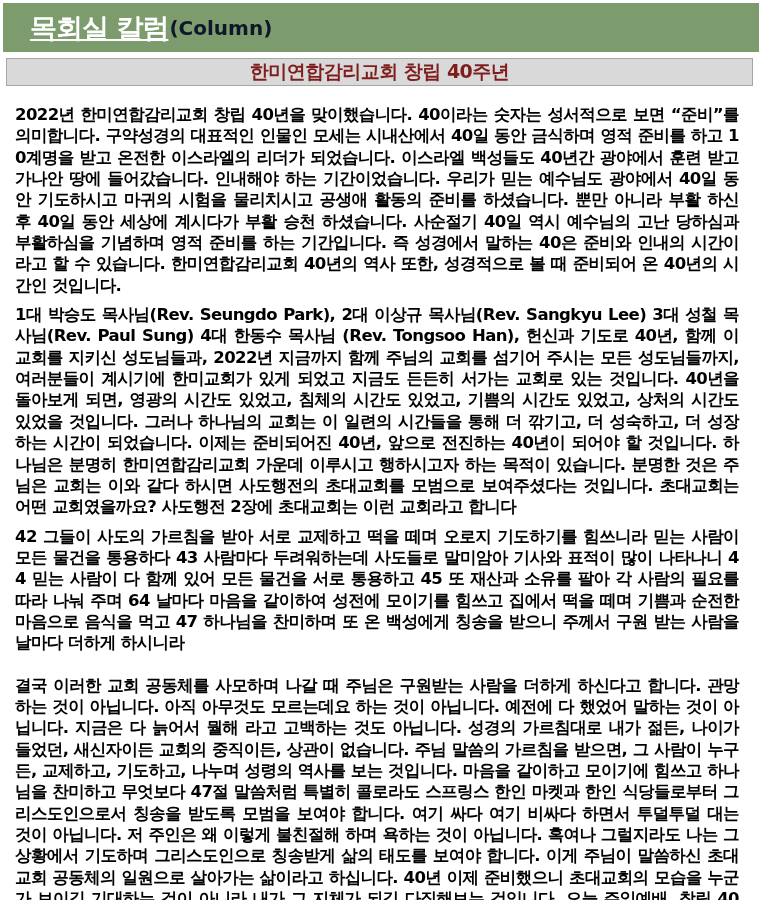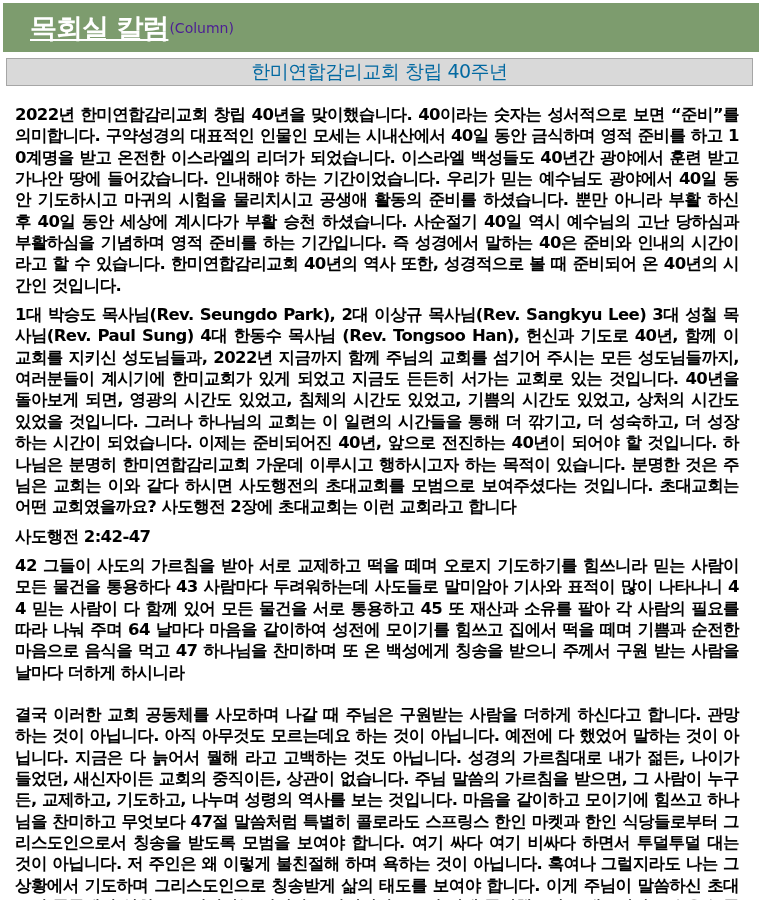--- a/index.html
+++ b/index.html
@@ -25,42 +25,42 @@
   }
   .header-title {
     color: #ffffff;
     font-weight: bold;
     font-size: 27px;
     letter-spacing: -1px;
     line-height: 1;
     text-decoration: underline;
   }
   .header-suffix {
-    color: #4c1d95;
-    font-weight: normal;
-    font-size: 14px;
+    color: #0f172a;
+    font-weight: bold;
+    font-size: 20px;
     line-height: 1;
     margin-left: 1px;
   }
 
   
   .subtitle-bar {
     margin: 6px 6px 0 6px;
     background: #d9d9d9;
     border: 1px solid #a6a6a6;
     height: 26px;
     display: flex;
     align-items: center;
     justify-content: center;
   }
   .subtitle-text {
-    font-weight: normal;
+    font-weight: bold;
     font-size: 19px;
     letter-spacing: -0.5px;
-    color: #0369a1;
+    color: #7f1d1d;
   }
 
   
   .article {
     padding: 10px 12px 0 7px;
     font-size: 16.5px;
     font-weight: bold;
     line-height: 21.35px;
     letter-spacing: -0.6px;
     text-align: justify;
@@ -79,18 +79,17 @@
     <span class="header-suffix">(Column)</span>
   </div>
 
   <div class="subtitle-bar">
     <span class="subtitle-text">한미연합감리교회 창립 40주년</span>
   </div>
 
   <div class="article">
     <p class="para">2022년 한미연합감리교회 창립 40년을 맞이했습니다. 40이라는 숫자는 성서적으로 보면 “준비”를 의미합니다. 구약성경의 대표적인 인물인 모세는 시내산에서 40일 동안 금식하며 영적 준비를 하고 10계명을 받고 온전한 이스라엘의 리더가 되었습니다. 이스라엘 백성들도 40년간 광야에서 훈련 받고 가나안 땅에 들어갔습니다. 인내해야 하는 기간이었습니다. 우리가 믿는 예수님도 광야에서 40일 동안 기도하시고 마귀의 시험을 물리치시고 공생애 활동의 준비를 하셨습니다. 뿐만 아니라 부활 하신 후 40일 동안 세상에 계시다가 부활 승천 하셨습니다. 사순절기 40일 역시 예수님의 고난 당하심과 부활하심을 기념하며 영적 준비를 하는 기간입니다. 즉 성경에서 말하는 40은 준비와 인내의 시간이라고 할 수 있습니다. 한미연합감리교회 40년의 역사 또한, 성경적으로 볼 때 준비되어 온 40년의 시간인 것입니다.</p>
     <p class="para">1대 박승도 목사님(Rev. Seungdo Park), 2대 이상규 목사님(Rev. Sangkyu Lee) 3대 성철 목사님(Rev. Paul Sung) 4대 한동수 목사님 (Rev. Tongsoo Han), 헌신과 기도로 40년, 함께 이 교회를 지키신 성도님들과, 2022년 지금까지 함께 주님의 교회를 섬기어 주시는 모든 성도님들까지, 여러분들이 계시기에 한미교회가 있게 되었고 지금도 든든히 서가는 교회로 있는 것입니다. 40년을 돌아보게 되면, 영광의 시간도 있었고, 침체의 시간도 있었고, 기쁨의 시간도 있었고, 상처의 시간도 있었을 것입니다. 그러나 하나님의 교회는 이 일련의 시간들을 통해 더 깎기고, 더 성숙하고, 더 성장하는 시간이 되었습니다. 이제는 준비되어진 40년, 앞으로 전진하는 40년이 되어야 할 것입니다. 하나님은 분명히 한미연합감리교회 가운데 이루시고 행하시고자 하는 목적이 있습니다. 분명한 것은 주님은 교회는 이와 같다 하시면 사도행전의 초대교회를 모범으로 보여주셨다는 것입니다. 초대교회는 어떤 교회였을까요? 사도행전 2장에 초대교회는 이런 교회라고 합니다</p>
-    <p class="para">사도행전 2:42-47</p>
     <p class="para">42 그들이 사도의 가르침을 받아 서로 교제하고 떡을 떼며 오로지 기도하기를 힘쓰니라 믿는 사람이 모든 물건을 통용하다 43 사람마다 두려워하는데 사도들로 말미암아 기사와 표적이 많이 나타나니 44 믿는 사람이 다 함께 있어 모든 물건을 서로 통용하고 45 또 재산과 소유를 팔아 각 사람의 필요를 따라 나눠 주며 64 날마다 마음을 같이하여 성전에 모이기를 힘쓰고 집에서 떡을 떼며 기쁨과 순전한 마음으로 음식을 먹고 47 하나님을 찬미하며 또 온 백성에게 칭송을 받으니 주께서 구원 받는 사람을 날마다 더하게 하시니라</p>
     <p class="para gap-before">결국 이러한 교회 공동체를 사모하며 나갈 때 주님은 구원받는 사람을 더하게 하신다고 합니다. 관망하는 것이 아닙니다. 아직 아무것도 모르는데요 하는 것이 아닙니다. 예전에 다 했었어 말하는 것이 아닙니다. 지금은 다 늙어서 뭘해 라고 고백하는 것도 아닙니다. 성경의 가르침대로 내가 젊든, 나이가 들었던, 새신자이든 교회의 중직이든, 상관이 없습니다. 주님 말씀의 가르침을 받으면, 그 사람이 누구든, 교제하고, 기도하고, 나누며 성령의 역사를 보는 것입니다. 마음을 같이하고 모이기에 힘쓰고 하나님을 찬미하고 무엇보다 47절 말씀처럼 특별히 콜로라도 스프링스 한인 마켓과 한인 식당들로부터 그리스도인으로서 칭송을 받도록 모범을 보여야 합니다. 여기 싸다 여기 비싸다 하면서 투덜투덜 대는 것이 아닙니다. 저 주인은 왜 이렇게 불친절해 하며 욕하는 것이 아닙니다. 혹여나 그럴지라도 나는 그 상황에서 기도하며 그리스도인으로 칭송받게 삶의 태도를 보여야 합니다. 이게 주님이 말씀하신 초대교회 공동체의 일원으로 살아가는 삶이라고 하십니다. 40년 이제 준비했으니 초대교회의 모습을 누군가 보이길 기대하는 것이 아니라 내가 그 지체가 되길 다짐해보는 것입니다. 오늘 주일예배, 창립 40주년 예배를 통해 그 다짐을 주님 앞에 올려드렸으면 좋겠습니다. 한미연합감리교회 다니는 그리스도인으로서 말이죠. 그리고 다른 콜로라도 스프링스의 다른 이민교회들, 미국교회들을 위해서도 축복하며 부흥을 위해 기도했으면 좋겠습니다. 우리는 초대교회를 따라가는 예수님이 주인인 한미연합감리교회 입니다. 아멘!</p>
   </div>
 
 </div>
 
 </body></html>

